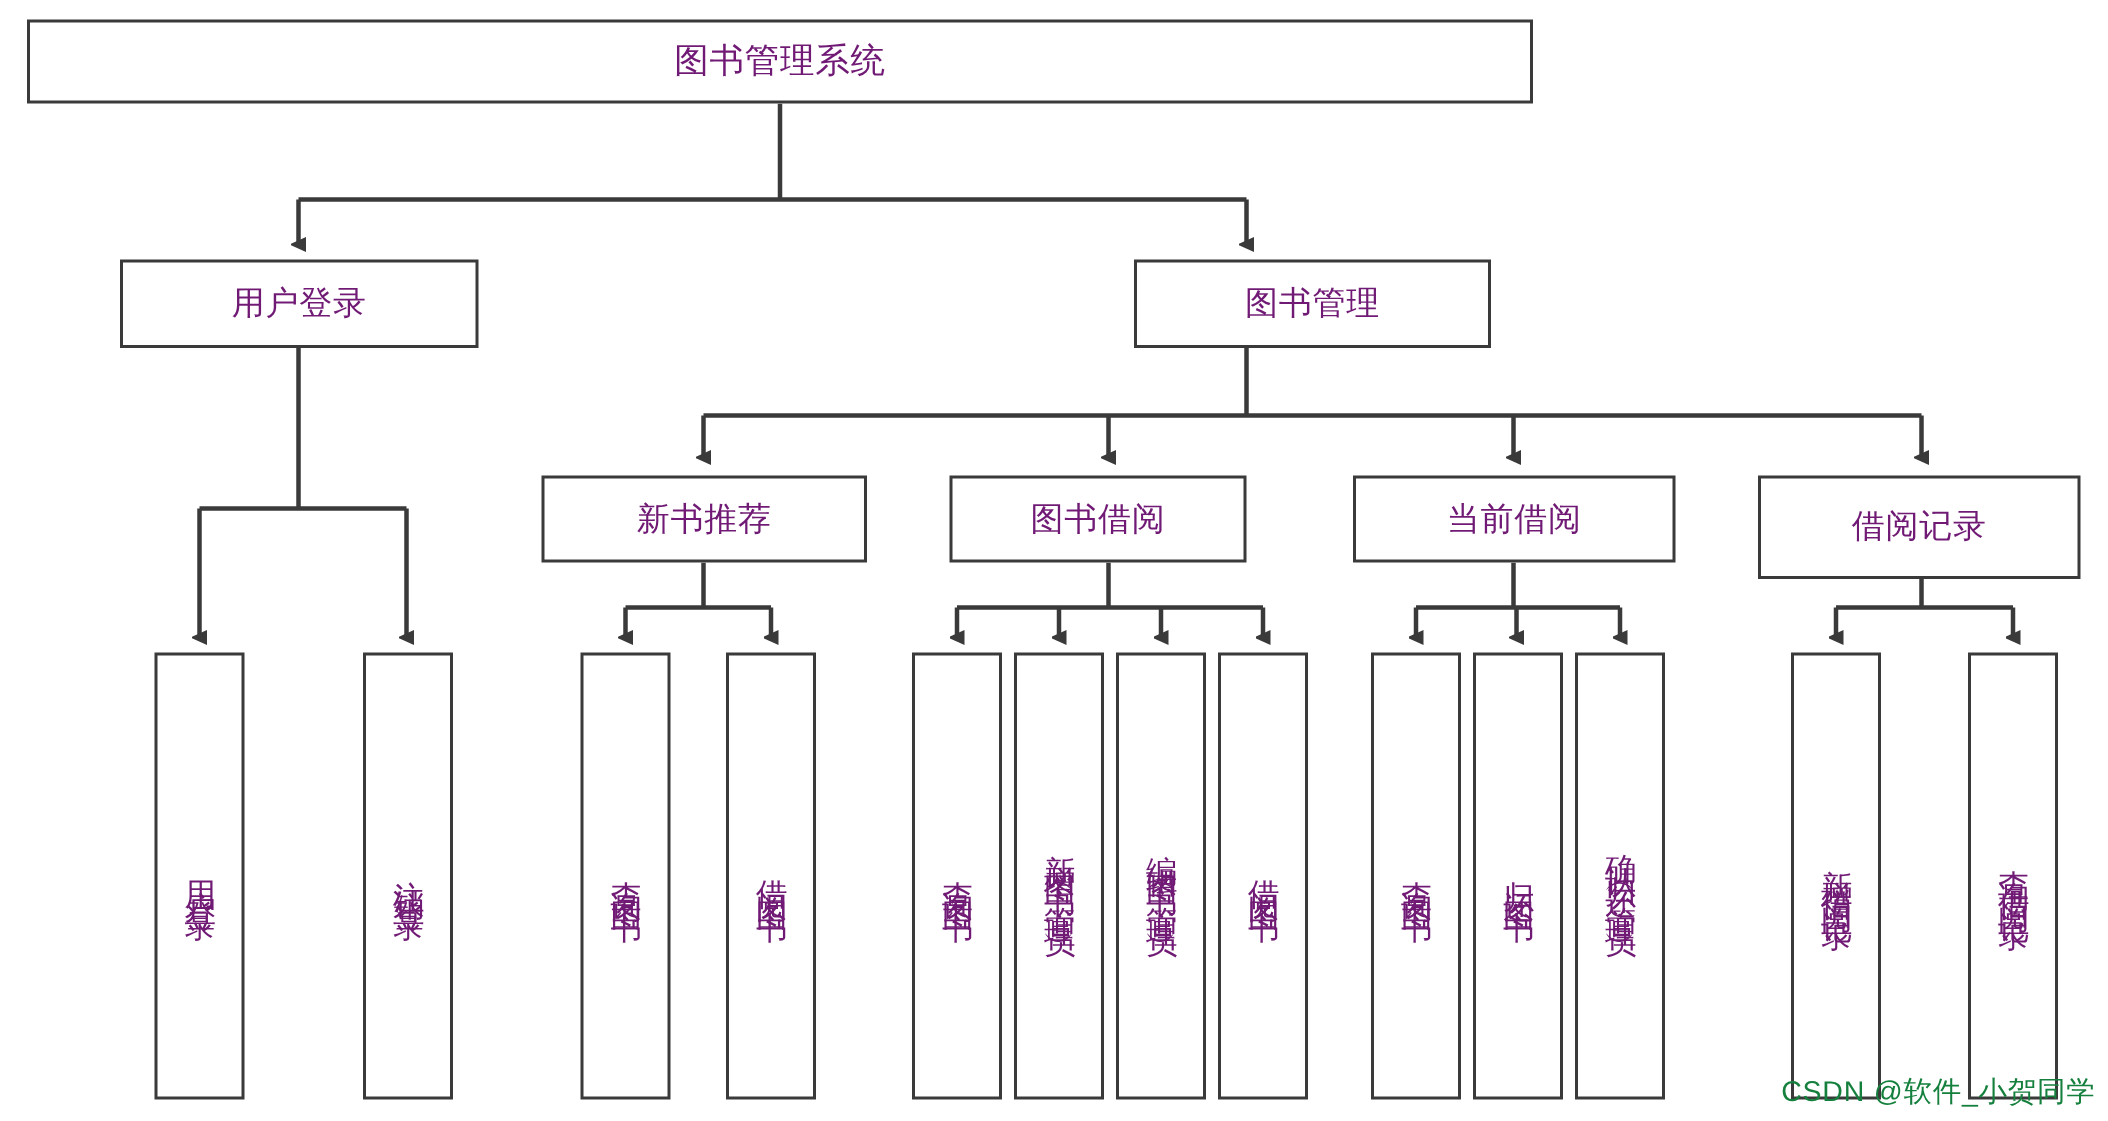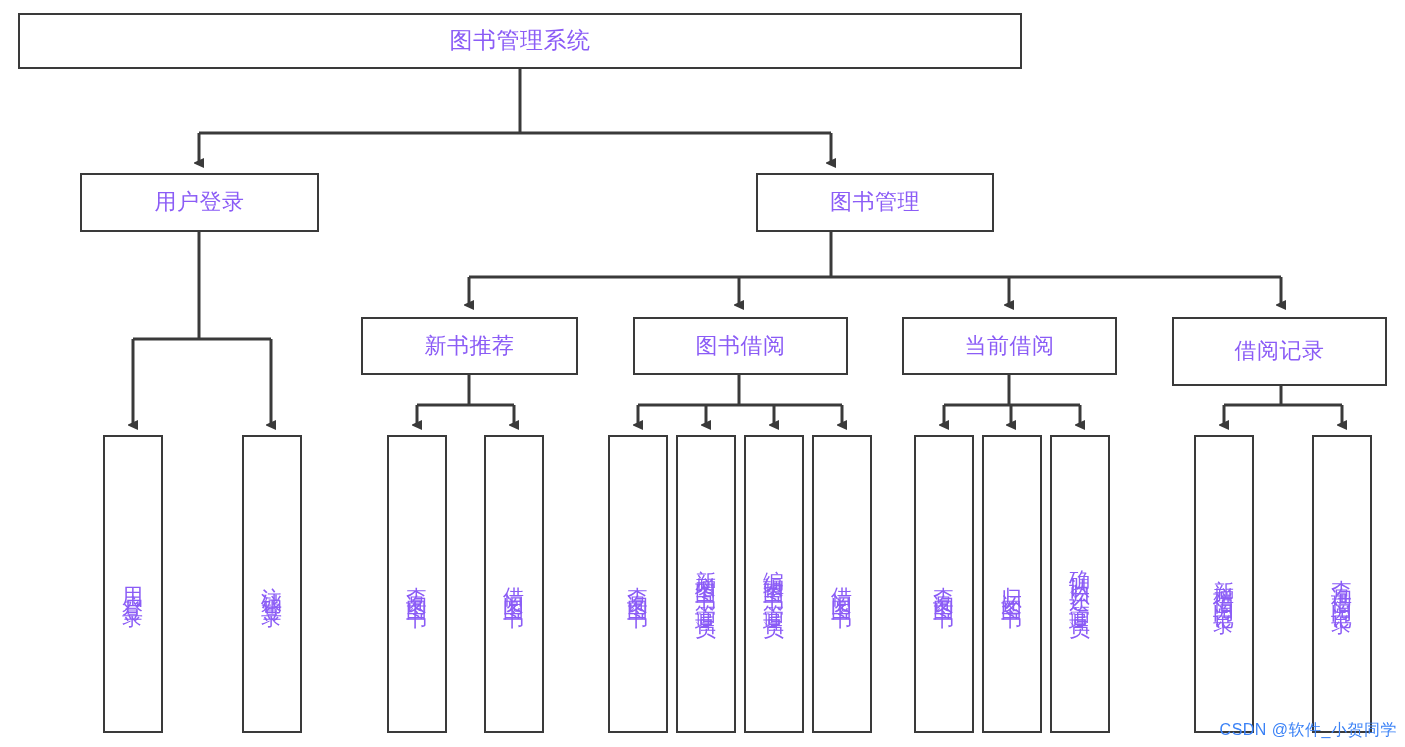--- a/index.html
+++ b/index.html
@@ -26,21 +26,21 @@
     pointer-events: none;
   }
   .node {
     position: absolute;
     box-sizing: border-box;
     background: #ffffff;
     border: 2px solid #3a3a3a;
     display: flex;
     align-items: center;
     justify-content: center;
-    color: #8b5cf6;
+    color: #701a75;
   }
   .node.horiz {
     font-size: 22px;
     letter-spacing: 0.5px;
     line-height: 1.2;
   }
   .node.root {
     font-size: 23px;
   }
   .node.vert {
@@ -52,22 +52,22 @@
     text-orientation: upright;
     letter-spacing: 7px;
     line-height: 1;
     white-space: nowrap;
     display: block;
   }
   .watermark {
     position: absolute;
     right: 8px;
     bottom: 6px;
-    font-size: 16px;
-    color: #3b82f6;
+    font-size: 19px;
+    color: #15803d;
     letter-spacing: 0.5px;
     white-space: nowrap;
   }
 </style>
 </head>
 <body>
 
 <div id="canvas">
 
   <svg class="links" viewBox="0 0 1405 747">
@@ -127,21 +127,21 @@
   <div class="node horiz" style="left:80px; top:173px; width:239px; height:59px;">
     <span>用户登录</span>
   </div>
   <div class="node horiz" style="left:712px; top:173px; width:238px; height:59px;margin-left:44px;">
     <span>图书管理</span>
   </div>
 
   <div class="node horiz" style="left:361px; top:317px; width:217px; height:58px;">
     <span>新书推荐</span>
   </div>
-  <div class="node horiz" style="left:633px; top:317px; width:215px; height:58px;">
+  <div class="node horiz" style="left:633px; top:317px; width:198px; height:58px;">
     <span>图书借阅</span>
   </div>
   <div class="node horiz" style="left:902px; top:317px; width:215px; height:58px;">
     <span>当前借阅</span>
   </div>
   <div class="node horiz" style="left:1172px; top:317px; width:215px; height:69px;">
     <span>借阅记录</span>
   </div>
 
   <div class="node vert" style="left:103px; top:435px; width:60px; height:298px;">

